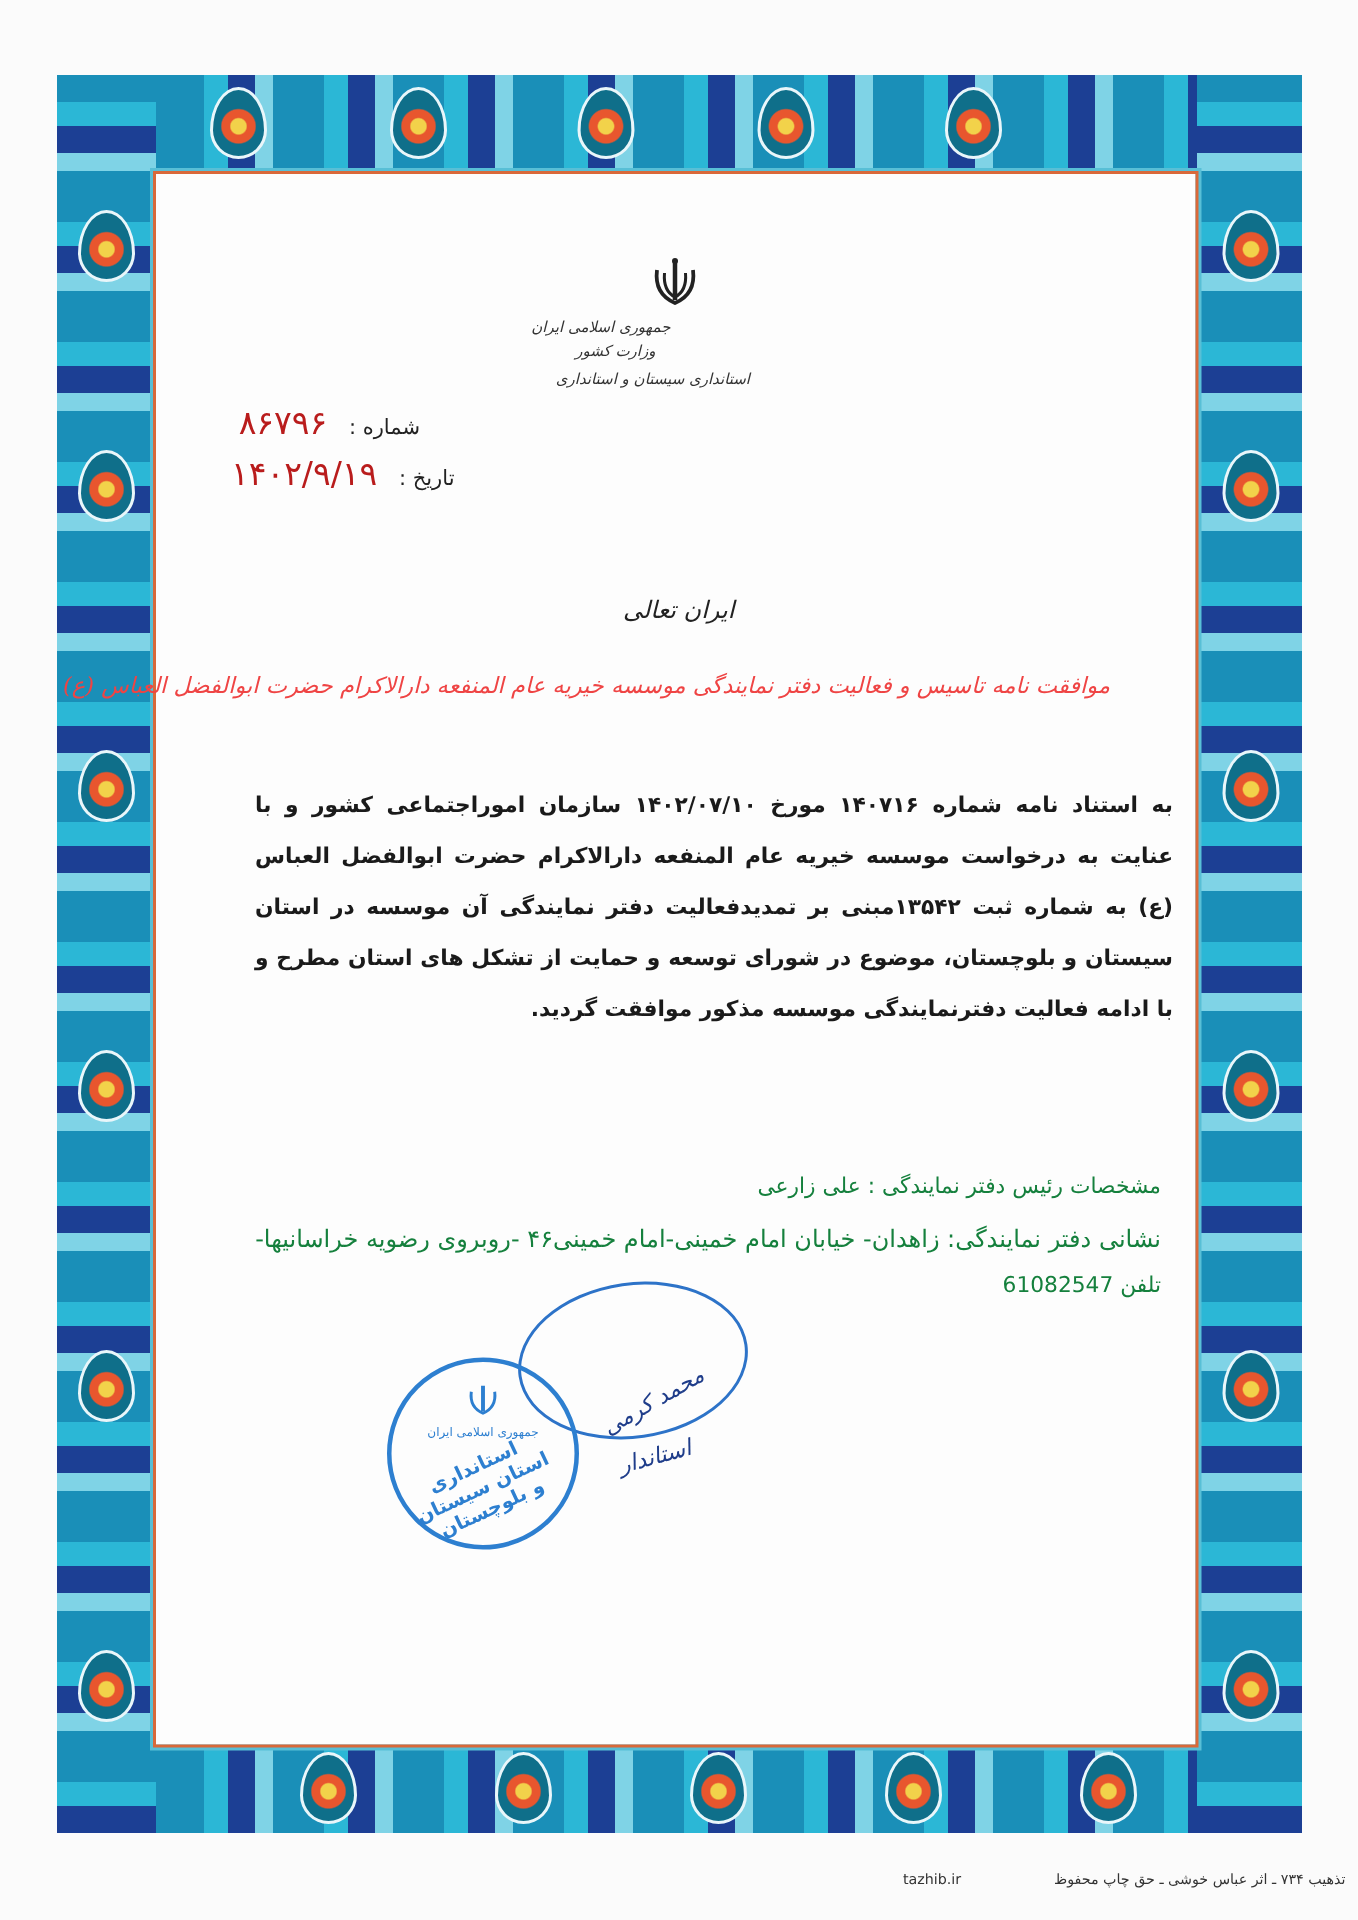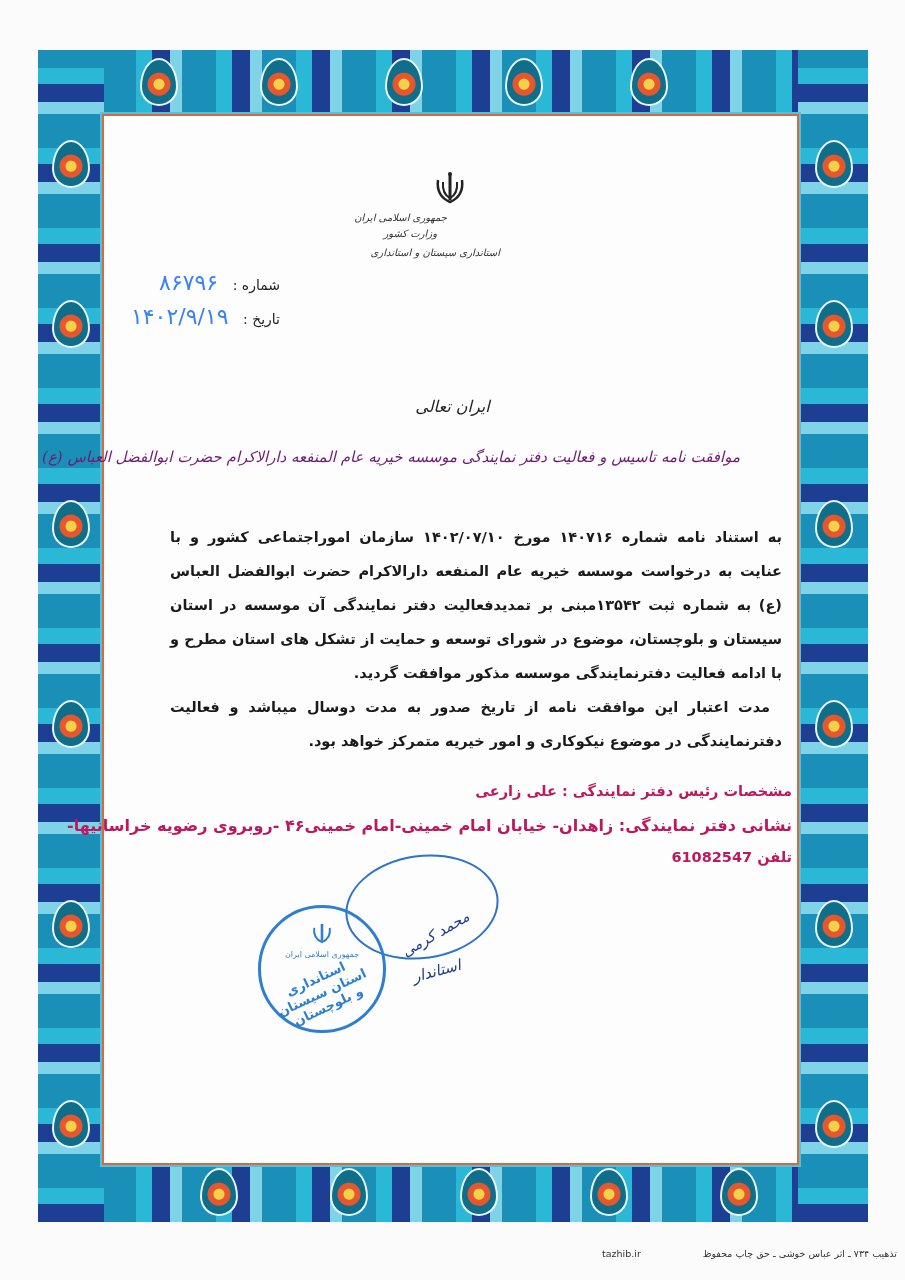--- a/index.html
+++ b/index.html
@@ -8,26 +8,26 @@
       repeating-linear-gradient(90deg,#1a8fb8 0 18px,#2bb7d6 18px 34px,#1c3f94 34px 52px,#7fd3e6 52px 64px,#1a8fb8 64px 80px);}
   .band-top{left:38px;top:50px;width:830px;height:66px;}
   .band-bottom{left:38px;top:1162px;width:830px;height:60px;}
   .band-left{left:38px;top:50px;width:66px;height:1172px;background:repeating-linear-gradient(180deg,#1a8fb8 0 18px,#2bb7d6 18px 34px,#1c3f94 34px 52px,#7fd3e6 52px 64px,#1a8fb8 64px 80px);}
   .band-right{left:798px;top:50px;width:70px;height:1172px;background:repeating-linear-gradient(180deg,#1a8fb8 0 18px,#2bb7d6 18px 34px,#1c3f94 34px 52px,#7fd3e6 52px 64px,#1a8fb8 64px 80px);}
   .medallion{position:absolute;width:34px;height:44px;border-radius:50% 50% 50% 50%/60% 60% 40% 40%;background:radial-gradient(circle at 50% 55%,#f2d24a 0 5px,#e8562e 6px 11px,#0f6f8a 12px);border:2px solid #e9f6fa;}
   .paper{position:absolute;left:104px;top:116px;width:693px;height:1047px;background:#fdfdfd;outline:2px solid #d9693a;box-shadow:0 0 0 4px #58bfd6;}
   .emblem{position:absolute;left:430px;top:168px;width:40px;height:40px;}
   .gov-line{position:absolute;right:470px;font-family:"DejaVu Serif",serif;font-style:italic;font-size:10px;color:#333;direction:rtl;white-space:nowrap;}
   .meta-row{position:absolute;direction:rtl;font-size:14px;color:#222;white-space:nowrap;}
-  .meta-val{color:#3b82f6;font-size:22px;font-family:"DejaVu Sans",sans-serif;margin-right:10px;letter-spacing:2px;}
+  .meta-val{color:#b91c1c;font-size:22px;font-family:"DejaVu Sans",sans-serif;margin-right:10px;letter-spacing:2px;}
   .basmala{position:absolute;left:0;right:0;top:397px;text-align:center;font-family:"DejaVu Serif",serif;font-style:italic;font-size:16px;color:#222;}
-  .title{position:absolute;left:190px;width:550px;top:448px;text-align:right;font-family:"DejaVu Serif",serif;font-style:italic;font-size:15px;color:#701a75;direction:rtl;white-space:nowrap;}
+  .title{position:absolute;left:190px;width:550px;top:448px;text-align:right;font-family:"DejaVu Serif",serif;font-style:italic;font-size:15px;color:#ef4444;direction:rtl;white-space:nowrap;}
   .body{position:absolute;left:170px;width:612px;top:520px;direction:rtl;text-align:justify;font-size:14.5px;line-height:34px;color:#1a1a1a;font-weight:bold;}
   .body p{margin:0;}
-  .info{position:absolute;left:180px;width:612px;direction:rtl;font-size:14.5px;font-weight:bold;color:#be185d;white-space:nowrap;}
+  .info{position:absolute;left:162px;width:612px;direction:rtl;font-size:14.5px;font-weight:normal;color:#15803d;white-space:nowrap;}
   .sig-oval{position:absolute;left:345px;top:855px;width:150px;height:100px;border:2px solid #2d73c8;border-radius:50%;transform:rotate(-8deg);}
   .stamp{position:absolute;left:258px;top:905px;width:122px;height:122px;border:3px solid #2d7fd0;border-radius:50%;}
   .stamp-emblem{position:absolute;left:48px;top:12px;width:26px;height:26px;}
   .stamp-line1{position:absolute;left:0;right:0;top:42px;text-align:center;font-size:8px;color:#2d7fd0;direction:rtl;}
   .stamp-line2{position:absolute;left:8px;right:8px;top:62px;text-align:center;font-size:13px;font-weight:bold;color:#2d7fd0;direction:rtl;transform:rotate(-25deg);}
   .signature{position:absolute;direction:rtl;font-family:"DejaVu Serif",serif;font-style:italic;color:#1f3d8a;font-size:15px;white-space:nowrap;}
   .footer{position:absolute;top:1248px;direction:rtl;font-size:9.5px;color:#333;white-space:nowrap;}
 </style>
 </head>
 <body>
@@ -69,31 +69,30 @@
   <circle cx="20" cy="6" r="2" fill="#222"></circle>
 </svg>
 <div class="gov-line" style="top:212px;right:458px">جمهوری اسلامی ایران</div>
 <div class="gov-line" style="top:228px;right:468px">وزارت کشور</div>
 <div class="gov-line" style="top:247px;right:405px">استانداری سیستان و استانداری</div>
 
 <div class="meta-row" style="right:625px;top:270px">
   <span>شماره :</span>
   <span class="meta-val">۸۶۷۹۶</span>
 </div>
-<div class="meta-row" style="right:625px;top:304px">
+<div class="meta-row" style="right:602px;top:304px">
   <span>تاریخ :</span>
   <span class="meta-val">۱۴۰۲/۹/۱۹</span>
 </div>
 
 <div class="basmala">ایران تعالی</div>
 <div class="title">موافقت نامه تاسیس و فعالیت دفتر نمایندگی موسسه خیریه عام المنفعه دارالاکرام حضرت ابوالفضل العباس (ع)</div>
 
 <div class="body">
   <p>به استناد نامه شماره ۱۴۰۷۱۶ مورخ ۱۴۰۲/۰۷/۱۰ سازمان اموراجتماعی کشور و با عنایت به درخواست موسسه خیریه عام المنفعه دارالاکرام حضرت ابوالفضل العباس (ع) به شماره ثبت ۱۳۵۴۲مبنی بر تمدیدفعالیت دفتر نمایندگی آن موسسه در استان سیستان و بلوچستان، موضوع در شورای توسعه و حمایت از تشکل های استان مطرح و با ادامه فعالیت دفترنمایندگی موسسه مذکور موافقت گردید.</p>
-  <p style="text-indent:12px">مدت اعتبار این موافقت نامه از تاریخ صدور به مدت دوسال میباشد و فعالیت دفترنمایندگی در موضوع نیکوکاری و امور خیریه متمرکز خواهد بود.</p>
 </div>
 
 <div class="info" style="top:783px">مشخصات رئیس دفتر نمایندگی : علی زارعی</div>
 <div class="info" style="top:816px;font-size:16px">نشانی دفتر نمایندگی: زاهدان- خیابان امام خمینی-امام خمینی۴۶ -روبروی رضویه خراسانیها-</div>
 <div class="info" style="top:849px">تلفن 61082547</div>
 
 <div class="sig-oval"></div>
 <div class="stamp">
   <svg class="stamp-emblem" viewBox="0 0 40 40">
     <path d="M8 12 Q6 28 20 34 Q34 28 32 12" fill="none" stroke="#2d7fd0" stroke-width="3"></path>

